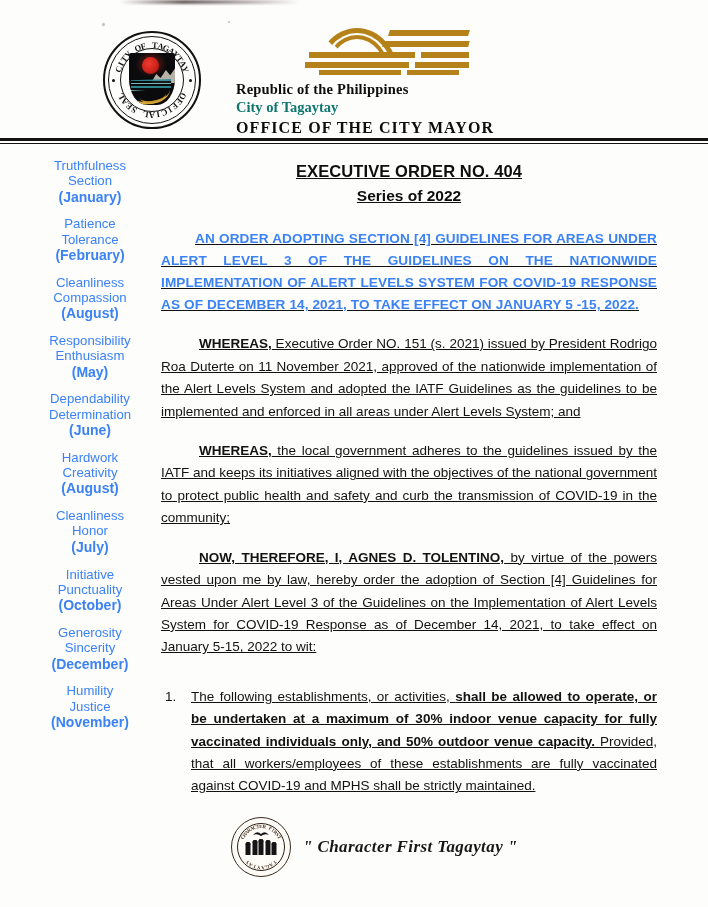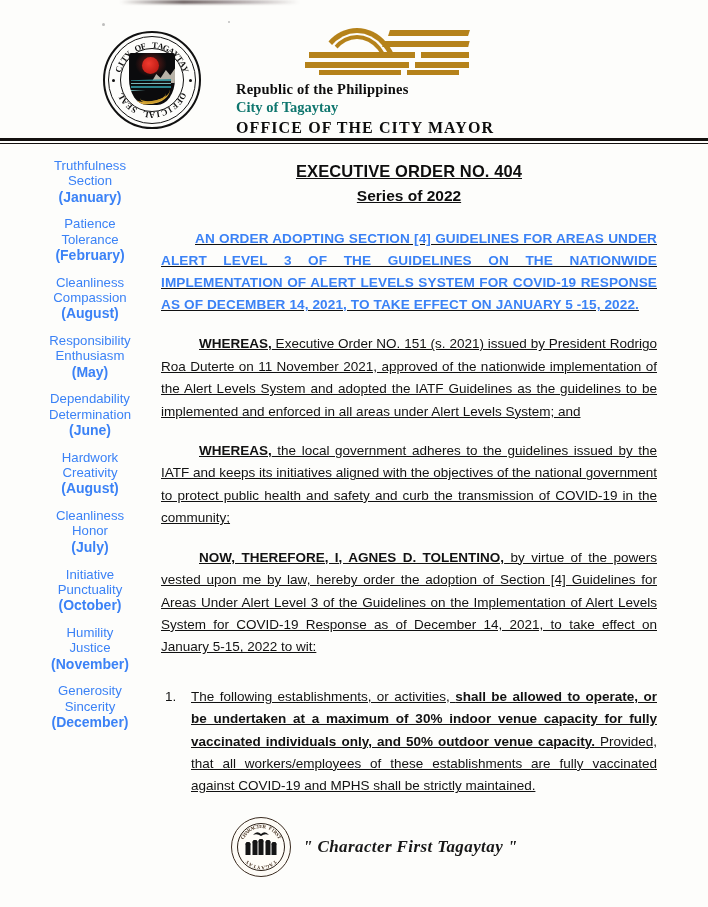--- a/index.html
+++ b/index.html
@@ -449,28 +449,28 @@
         <div class="virtue-line">Cleanliness</div>
         <div class="virtue-line">Honor</div>
         <div class="virtue-month">(July)</div>
       </div>
       <div class="virtue-block">
         <div class="virtue-line">Initiative</div>
         <div class="virtue-line">Punctuality</div>
         <div class="virtue-month">(October)</div>
       </div>
       <div class="virtue-block">
+        <div class="virtue-line">Generosity</div>
+        <div class="virtue-line">Sincerity</div>
+        <div class="virtue-month">(December)</div>
+      </div>
+      <div class="virtue-block">
         <div class="virtue-line">Humility</div>
         <div class="virtue-line">Justice</div>
         <div class="virtue-month">(November)</div>
-      </div>
-      <div class="virtue-block">
-        <div class="virtue-line">Generosity</div>
-        <div class="virtue-line">Sincerity</div>
-        <div class="virtue-month">(December)</div>
       </div>
     </div>
 
   <div class="body-col">
     <div class="eo-title">EXECUTIVE ORDER NO. 404</div>
     <div class="eo-series">Series of 2022</div>
 
     <div class="order-stmt">AN ORDER ADOPTING SECTION [4] GUIDELINES FOR AREAS UNDER ALERT LEVEL 3 OF THE GUIDELINES ON THE NATIONWIDE IMPLEMENTATION OF ALERT LEVELS SYSTEM  FOR COVID-19 RESPONSE AS OF DECEMBER 14, 2021,  TO TAKE EFFECT ON JANUARY 5 -15, 2022.</div>
 
     <div class="para">

